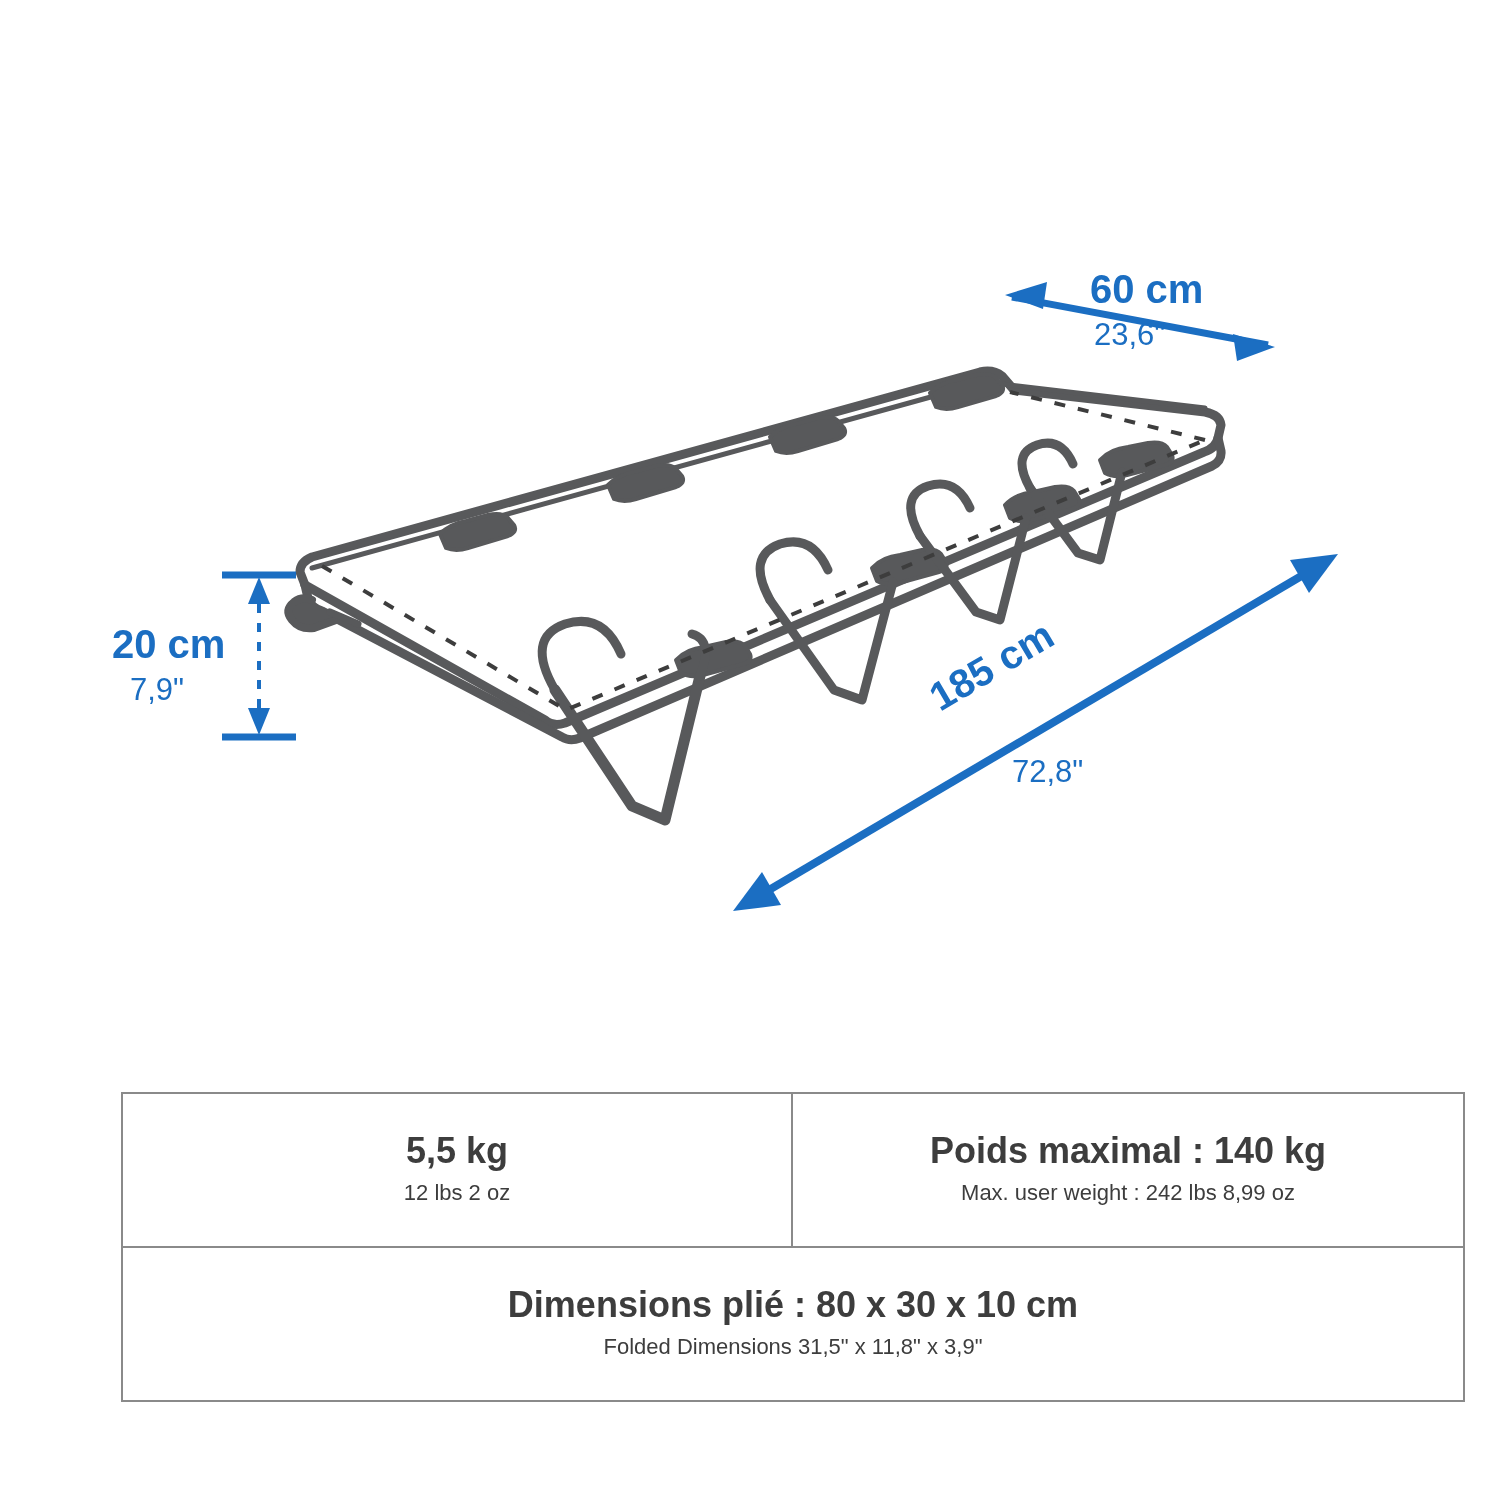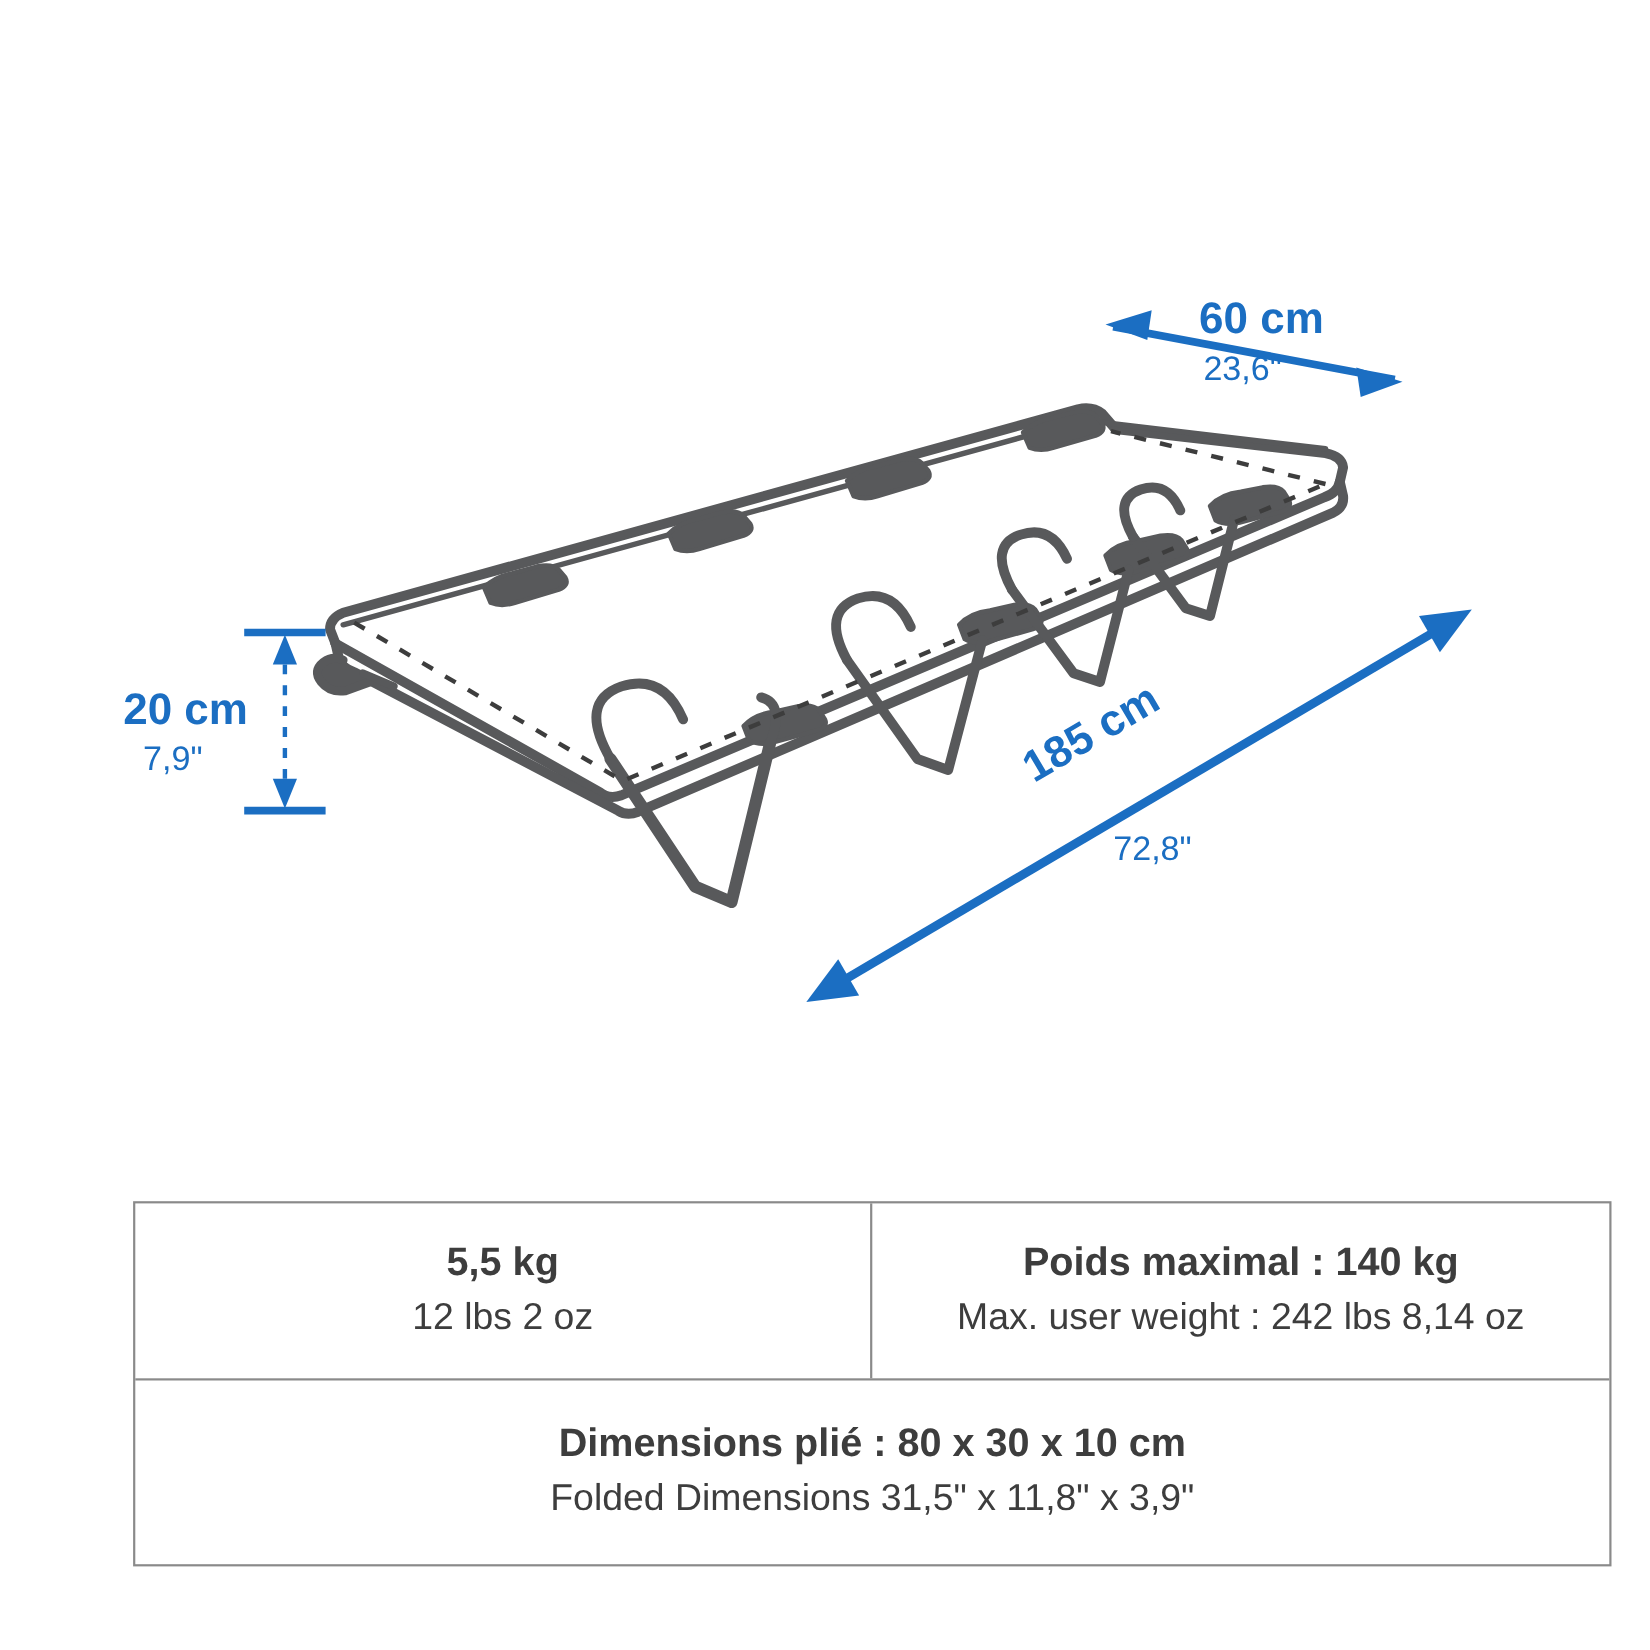--- a/index.html
+++ b/index.html
@@ -76,21 +76,21 @@
     padding: 34px 18px 38px 18px;
     min-height: 150px;
   }
   .spec-primary {
     font-size: 36px;
     font-weight: bold;
     color: #3d3d3d;
     line-height: 1.25;
   }
   .spec-secondary {
-    font-size: 34px;
+    font-size: 22px;
     font-weight: normal;
     color: #3d3d3d;
     line-height: 1.3;
     margin-top: 6px;
   }
 </style>
 </head>
 <body>
 
 <div id="diagram-area">
@@ -166,21 +166,21 @@
 </div>
 
 <div id="spec-table">
   <div class="spec-row top">
     <div class="spec-cell left">
       <div class="spec-primary">5,5 kg</div>
       <div class="spec-secondary">12 lbs 2 oz</div>
     </div>
     <div class="spec-cell">
       <div class="spec-primary">Poids maximal : 140 kg</div>
-      <div class="spec-secondary">Max. user weight : 242 lbs 8,14 oz</div>
+      <div class="spec-secondary">Max. user weight : 242 lbs 8,99 oz</div>
     </div>
   </div>
   <div class="spec-row">
     <div class="spec-cell full">
       <div class="spec-primary">Dimensions plié : 80 x 30 x 10 cm</div>
       <div class="spec-secondary">Folded Dimensions 31,5" x 11,8" x 3,9"</div>
     </div>
   </div>
 </div>
 

